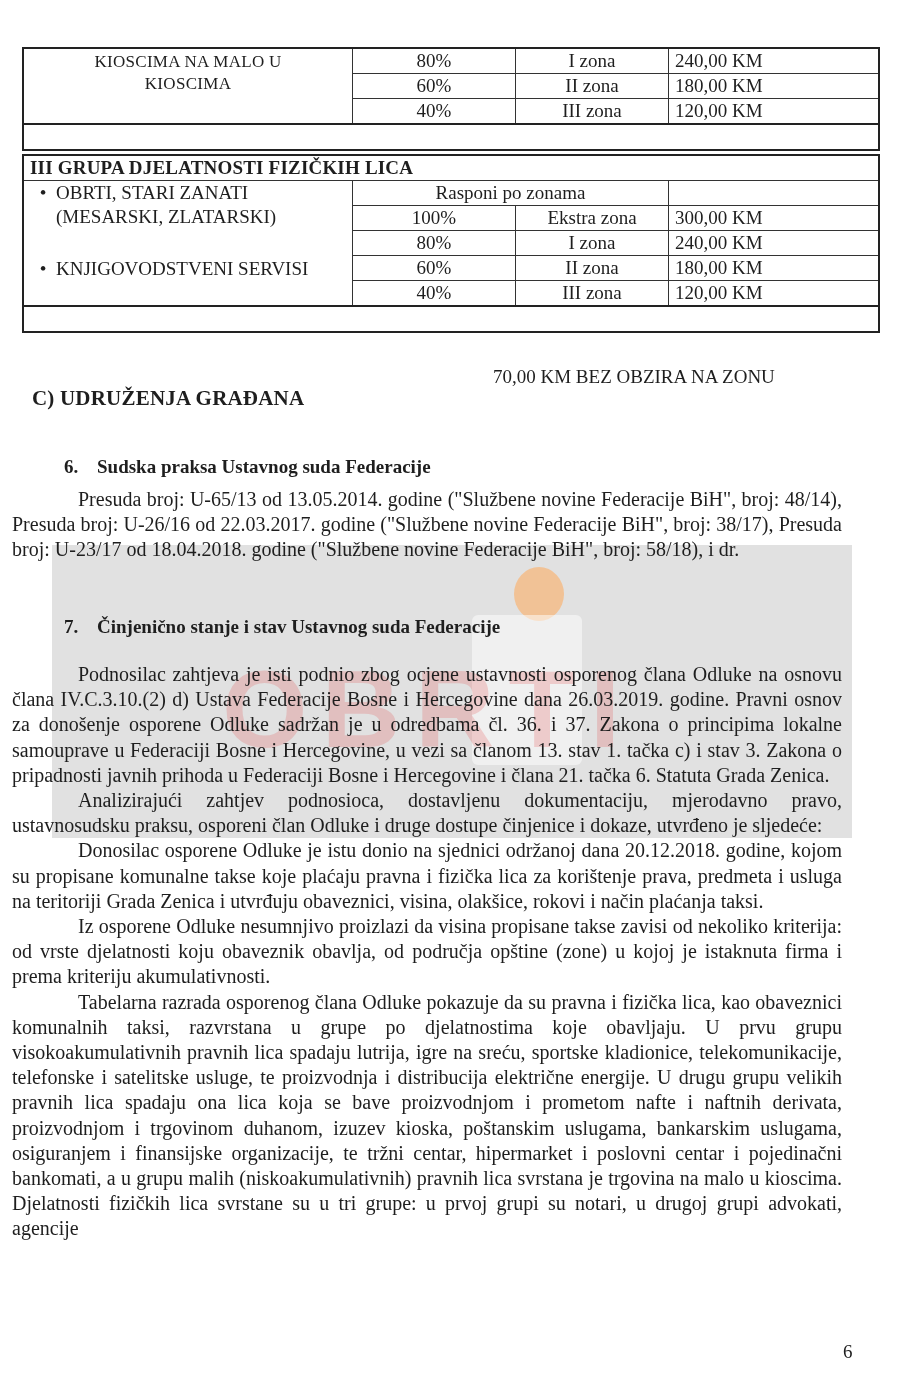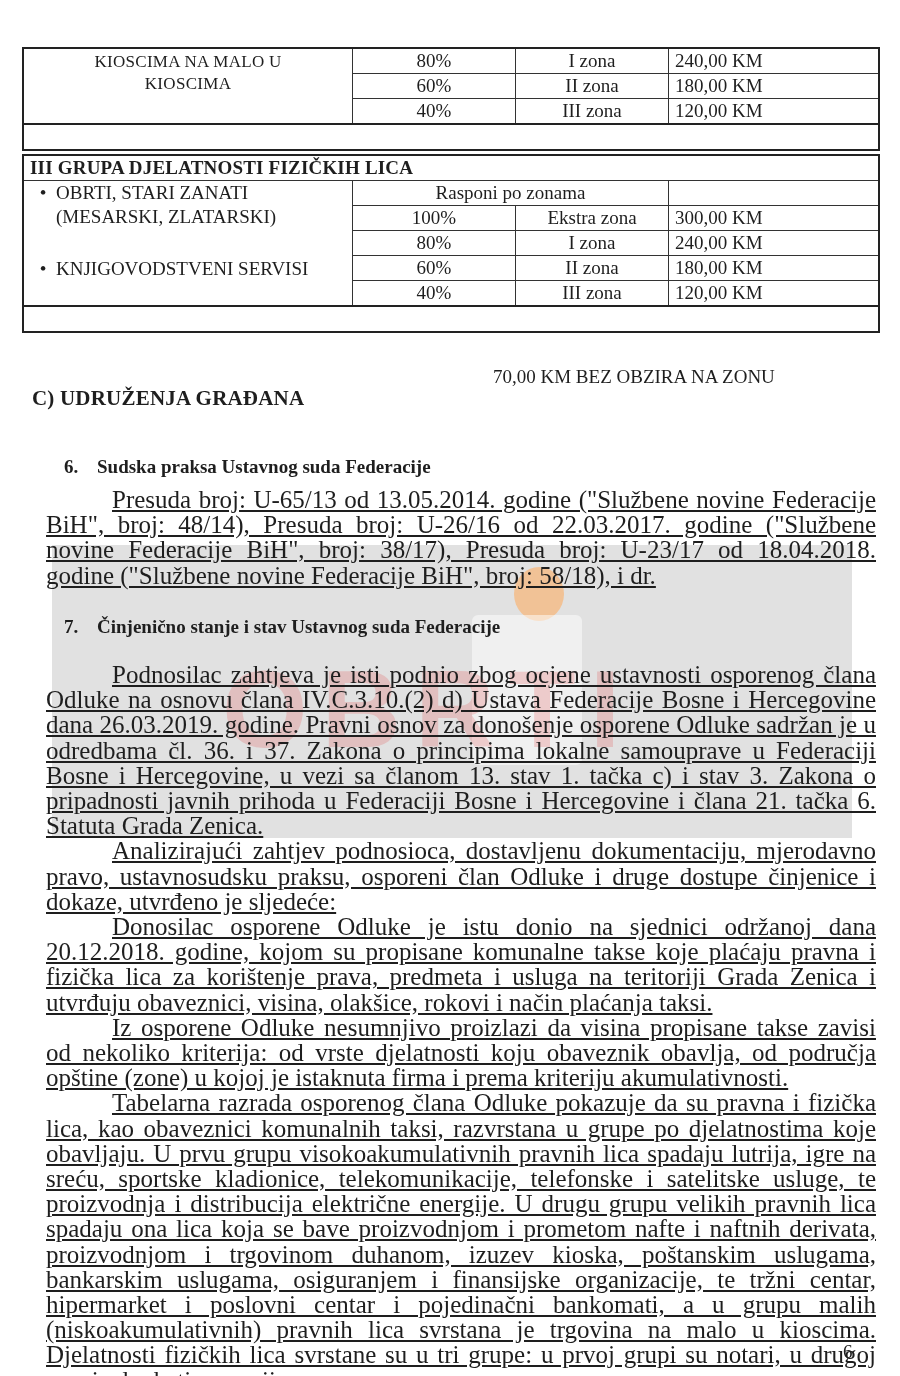--- a/index.html
+++ b/index.html
@@ -21,21 +21,21 @@
   .act-list .b { display: flex; }
   .act-list .dot { width: 26px; flex: none; text-align: center; }
   .raspon { text-align: center; }
 
   
   .row { position: absolute; font-size: 19px; }
   .c-title { left: 32px; top: 366px; font-weight: bold; font-size: 21px; letter-spacing: 0.2px; margin-top: 20px; }
   .c-value { left: 493px; top: 366px; font-size: 19px; }
   .h6 { position: absolute; left: 64px; font-weight: bold; font-size: 19px; }
   .h6 .num { display: inline-block; width: 33px; }
-  .para { position: absolute; left: 46px; width: 830px; font-size: 25px; line-height: 25.2px; text-align: justify; text-decoration: underline; }
+  .para { position: absolute; left: 12px; width: 830px; font-size: 20px; line-height: 25.2px; text-align: justify; }
   .para p { margin: 0; text-indent: 66px; }
   .page-num { position: absolute; left: 843px; top: 1341px; font-size: 19px; }
 
   
   .wm { position: absolute; left: 52px; top: 545px; width: 800px; height: 293px; background: rgba(200,200,200,0.55); z-index: 0; pointer-events: none; }
   .wm-text { position: absolute; left: 170px; top: 100px; font-family: "Liberation Sans", sans-serif; font-weight: bold; font-size: 110px; letter-spacing: 14px; color: rgba(230,40,40,0.18); }
   .wm-head { position: absolute; left: 462px; top: 22px; width: 50px; height: 54px; border-radius: 50%; background: rgba(255,170,90,0.55); }
   .wm-body { position: absolute; left: 420px; top: 70px; width: 110px; height: 150px; background: rgba(255,255,255,0.5); border-radius: 6px; }
   .content { position: relative; z-index: 1; }
 </style>

